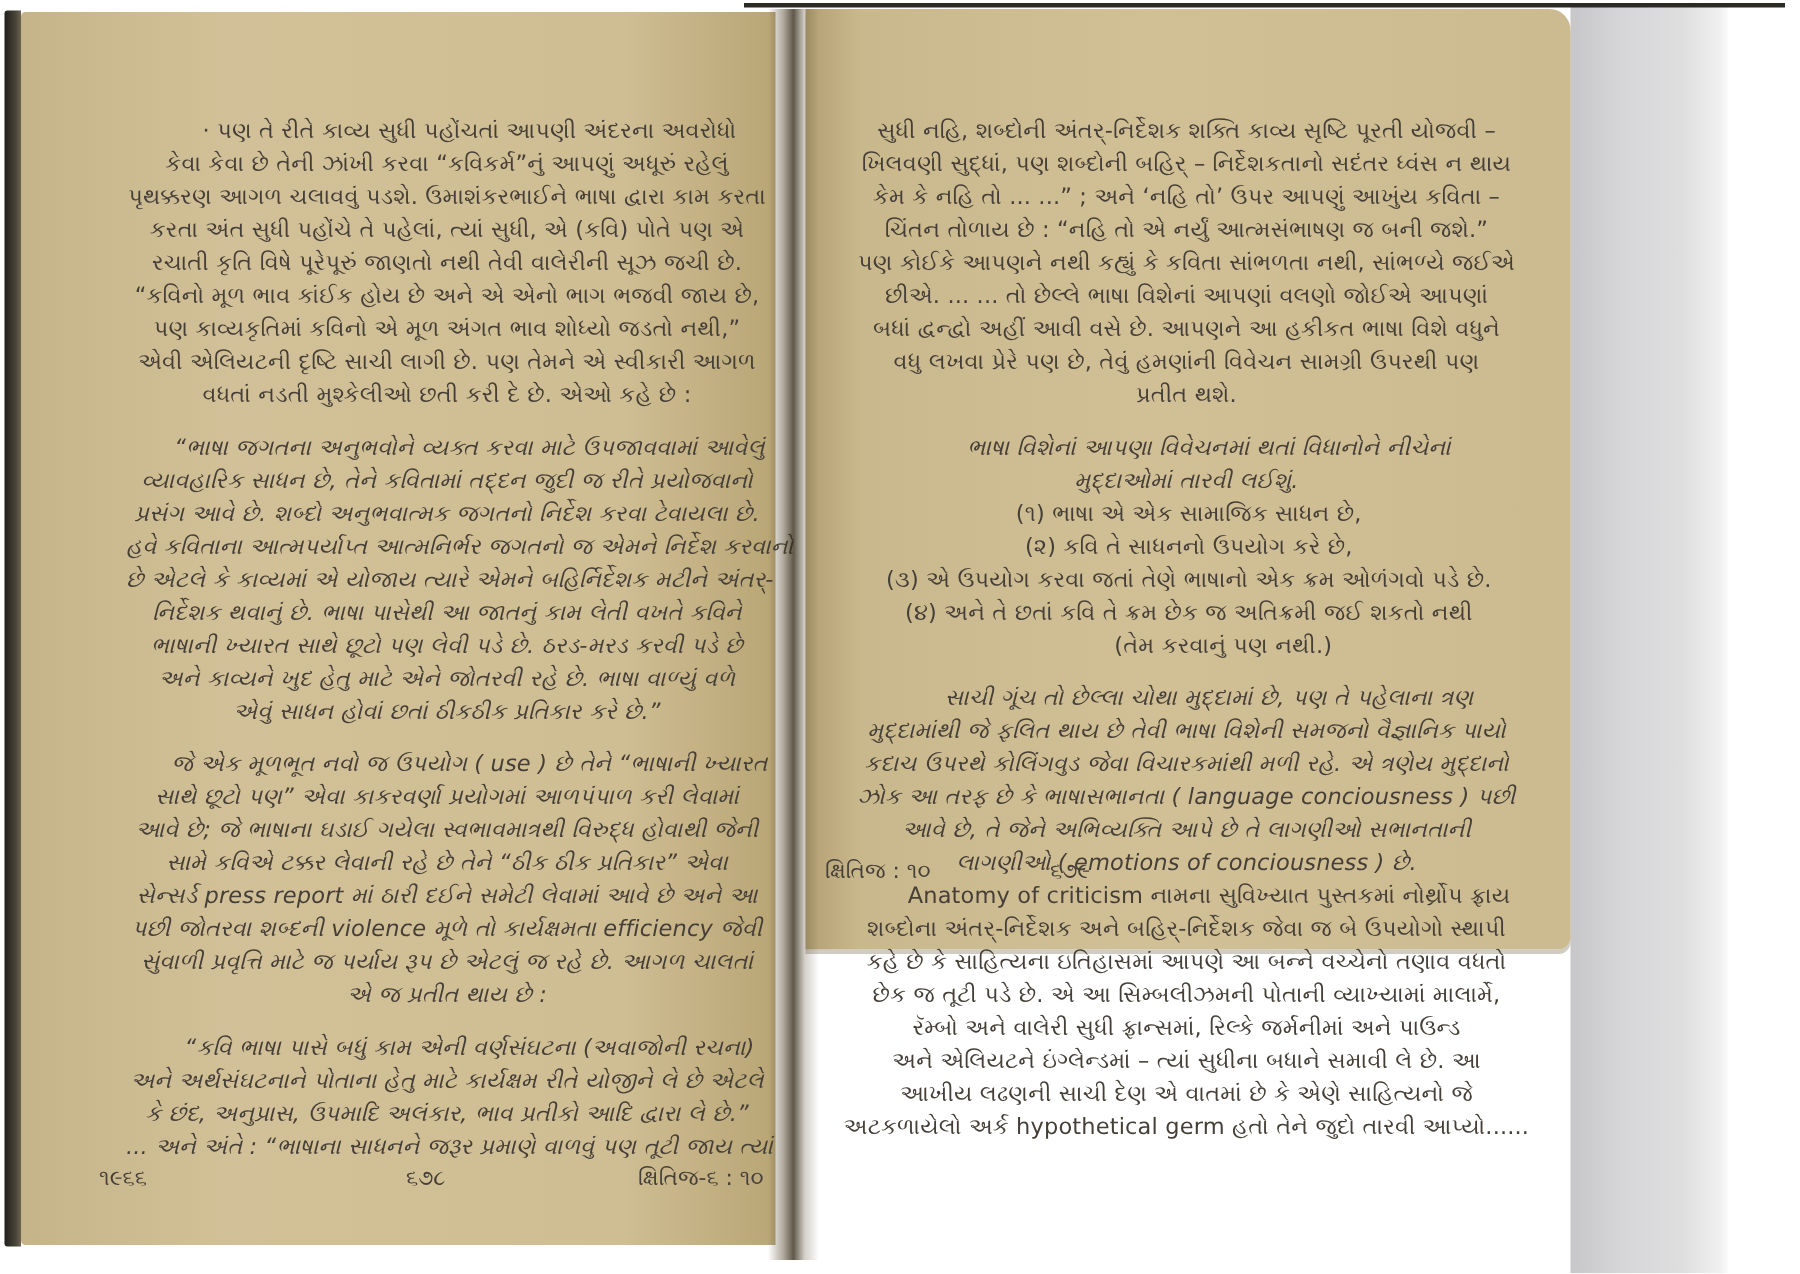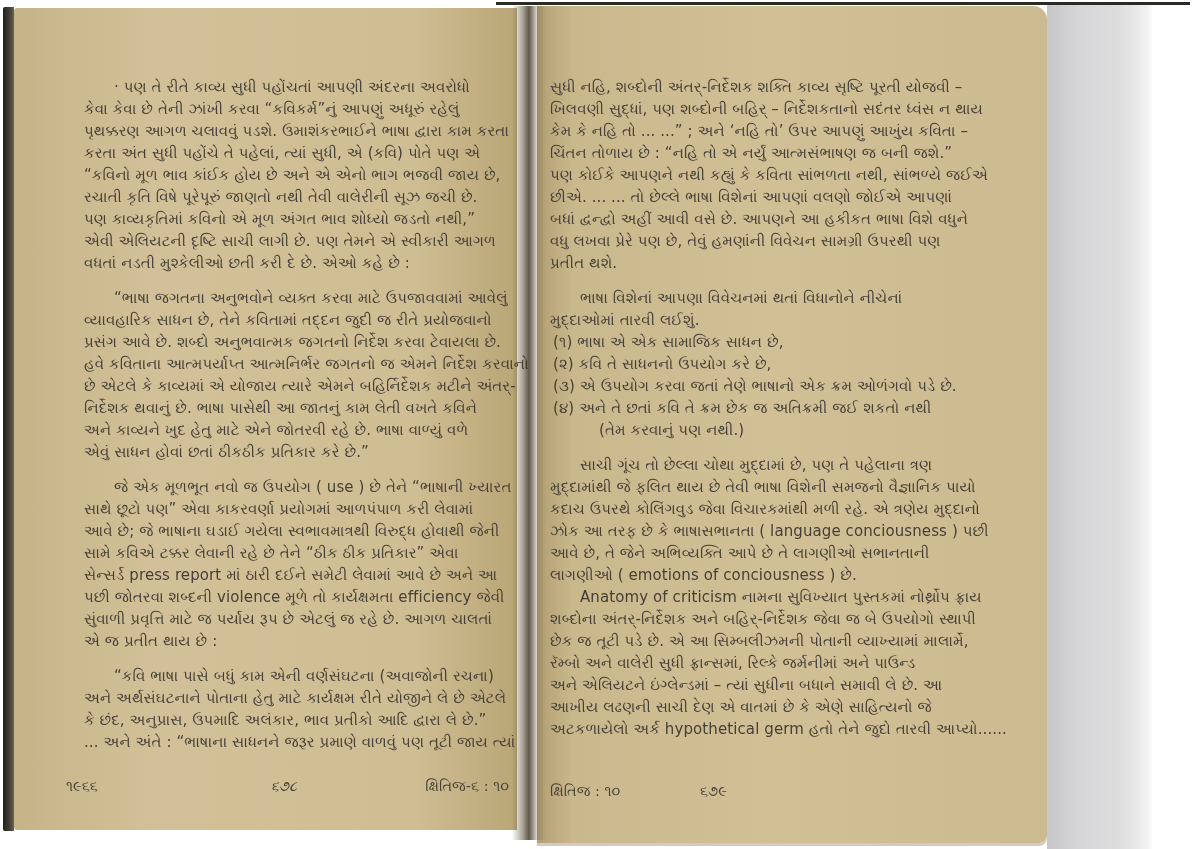--- a/index.html
+++ b/index.html
@@ -12,80 +12,81 @@
   .book-edge { position:absolute; left:3px; top:7px; width:11px; height:824px;
     background:linear-gradient(90deg,#201f1b,#4b463a 70%,#6b6454); z-index:4;
     border-radius:2px 0 0 2px; }
   .page { position:absolute; z-index:1; }
   .page.left {
     left:14px; top:8px; width:503px; height:822px;
     background:linear-gradient(90deg,#c6b489,#d2c098 28%,#cfbd93 80%,#b9a676);
     border-radius:3px 0 0 3px;
   }
   .page.right {
-    left:537px; top:6px; width:510px; height:837px;
+    left:537px; top:6px; width:510px; height:627px;
     background:linear-gradient(90deg,#b29f73,#cab88d 7%,#d1bf96 45%,#ccba90);
     border-radius:0 14px 8px 0;
     box-shadow:0 3px 0 rgba(120,110,85,0.35);
   }
   .gutter { position:absolute; left:512px; top:6px; width:34px; height:834px; z-index:3;
     background:linear-gradient(90deg, rgba(80,66,38,0) 0%, rgba(80,66,38,0.45) 30%,
       rgba(52,42,22,0.78) 50%, rgba(80,66,38,0.25) 72%, rgba(80,66,38,0) 100%); }
   .scanner-strip { position:absolute; left:1047px; top:4px; width:105px; height:845px; z-index:0;
     background:linear-gradient(90deg,#c7c7c9,#d7d7d9 35%,#dededf 70%,#f0f0f1 95%,#fbfbfc); }
 
   .text-block { position:absolute; color:#453f37; font-size:15px; line-height:22px;
     letter-spacing:0.1px; }
   .page.left  .text-block { left:70px; top:68px; right:5px; }
   .page.right .text-block { left:13px; top:70px; right:15px; }
 
-  .para { margin:0; }
-  .para.gap { margin-top:13px; }
+  .para { margin:0;text-align:center; }
+  .para.gap { margin-top:13px;font-style:italic; }
   .para.indent .line:first-child { text-indent:30px; }
   .para.list { margin-left:3px; }
   .para.list .line + .line { text-indent:46px; }
   .line { white-space:nowrap; }
 
   .footer { position:absolute; height:20px; font-size:14.5px; color:#453f37; z-index:2; }
   .page.left  .footer { left:52px; right:6px;  bottom:32px; }
   .page.right .footer { left:13px; right:15px; bottom:40px; }
   .page.left  .footer .f-year    { position:absolute; left:0; }
-  .page.left  .footer .f-num     { position:absolute; left:46%;font-style:italic; }
+  .page.left  .footer .f-num     { position:absolute; left:46%; }
   .page.left  .footer .f-journal { position:absolute; right:2px; }
   .page.right .footer .f-journal { position:absolute; left:0; }
   .page.right .footer .f-num     { position:absolute; left:150px; }
 </style>
 </head>
 <body>
 
 <div class="scan">
   <div class="scanner-strip"></div>
   <div class="top-line"></div>
   <div class="book-edge"></div>
 
   <div class="page left">
     <div class="text-block">
         <div class="para indent">
           <div class="line">· પણ તે રીતે કાવ્ય સુધી પહોંચતાં આપણી અંદરના અવરોધો</div>
           <div class="line">કેવા કેવા છે તેની ઝાંખી કરવા “કવિકર્મ”નું આપણું અધૂરું રહેલું</div>
           <div class="line">પૃથક્કરણ આગળ ચલાવવું પડશે. ઉમાશંકરભાઈને ભાષા દ્વારા કામ કરતા</div>
           <div class="line">કરતા અંત સુધી પહોંચે તે પહેલાં, ત્યાં સુધી, એ (કવિ) પોતે પણ એ</div>
+          <div class="line">રચાતી કૃતિ વિષે પૂરેપૂરું જાણતો નથી તેવી વાલેરીની સૂઝ જચી છે.</div>
           <div class="line">“કવિનો મૂળ ભાવ કાંઈક હોય છે અને એ એનો ભાગ ભજવી જાય છે,</div>
-          <div class="line">રચાતી કૃતિ વિષે પૂરેપૂરું જાણતો નથી તેવી વાલેરીની સૂઝ જચી છે.</div>
           <div class="line">પણ કાવ્યકૃતિમાં કવિનો એ મૂળ અંગત ભાવ શોધ્યો જડતો નથી,”</div>
           <div class="line">એવી એલિયટની દૃષ્ટિ સાચી લાગી છે. પણ તેમને એ સ્વીકારી આગળ</div>
           <div class="line">વધતાં નડતી મુશ્કેલીઓ છતી કરી દે છે. એઓ કહે છે :</div>
         </div>
         <div class="para indent gap">
           <div class="line">“ભાષા જગતના અનુભવોને વ્યક્ત કરવા માટે ઉપજાવવામાં આવેલું</div>
           <div class="line">વ્યાવહારિક સાધન છે, તેને કવિતામાં તદ્દન જુદી જ રીતે પ્રયોજવાનો</div>
           <div class="line">પ્રસંગ આવે છે. શબ્દો અનુભવાત્મક જગતનો નિર્દેશ કરવા ટેવાયલા છે.</div>
           <div class="line">હવે કવિતાના આત્મપર્યાપ્ત આત્મનિર્ભર જગતનો જ એમને નિર્દેશ કરવાનો</div>
           <div class="line">છે એટલે કે કાવ્યમાં એ યોજાય ત્યારે એમને બહિર્નિર્દેશક મટીને અંતર્-</div>
           <div class="line">નિર્દેશક થવાનું છે. ભાષા પાસેથી આ જાતનું કામ લેતી વખતે કવિને</div>
+          <div class="line">ભાષાની ખ્યારત સાથે છૂટો પણ લેવી પડે છે. ઠરડ-મરડ કરવી પડે છે</div>
           <div class="line">અને કાવ્યને ખુદ હેતુ માટે એને જોતરવી રહે છે. ભાષા વાળ્યું વળે</div>
           <div class="line">એવું સાધન હોવાં છતાં ઠીકઠીક પ્રતિકાર કરે છે.”</div>
         </div>
         <div class="para indent gap">
           <div class="line">જે એક મૂળભૂત નવો જ ઉપયોગ ( use ) છે તેને “ભાષાની ખ્યારત</div>
           <div class="line">સાથે છૂટો પણ” એવા કાકરવર્ણા પ્રયોગમાં આળપંપાળ કરી લેવામાં</div>
           <div class="line">આવે છે; જે ભાષાના ઘડાઈ ગયેલા સ્વભાવમાત્રથી વિરુદ્ધ હોવાથી જેની</div>
           <div class="line">સામે કવિએ ટક્કર લેવાની રહે છે તેને “ઠીક ઠીક પ્રતિકાર” એવા</div>
           <div class="line">સેન્સર્ડ press report માં ઠારી દઈને સમેટી લેવામાં આવે છે અને આ</div>
           <div class="line">પછી જોતરવા શબ્દની violence મૂળે તો કાર્યક્ષમતા efficiency જેવી</div>
@@ -140,20 +141,21 @@
           <div class="line">સાચી ગૂંચ તો છેલ્લા ચોથા મુદ્દામાં છે, પણ તે પહેલાના ત્રણ</div>
           <div class="line">મુદ્દામાંથી જે ફલિત થાય છે તેવી ભાષા વિશેની સમજનો વૈજ્ઞાનિક પાયો</div>
           <div class="line">કદાચ ઉપરથે કોલિંગવુડ જેવા વિચારકમાંથી મળી રહે. એ ત્રણેય મુદ્દાનો</div>
           <div class="line">ઝોક આ તરફ છે કે ભાષાસભાનતા ( language conciousness ) પછી</div>
           <div class="line">આવે છે, તે જેને અભિવ્યક્તિ આપે છે તે લાગણીઓ સભાનતાની</div>
           <div class="line">લાગણીઓ ( emotions of conciousness ) છે.</div>
         </div>
         <div class="para indent">
           <div class="line">Anatomy of criticism નામના સુવિખ્યાત પુસ્તકમાં નોર્થ્રોપ ફ્રાય</div>
           <div class="line">શબ્દોના અંતર્-નિર્દેશક અને બહિર્-નિર્દેશક જેવા જ બે ઉપયોગો સ્થાપી</div>
+          <div class="line">કહે છે કે સાહિત્યના ઇતિહાસમાં આપણે આ બન્ને વચ્ચેનો તણાવ વધતો</div>
           <div class="line">છેક જ તૂટી પડે છે. એ આ સિમ્બલીઝમની પોતાની વ્યાખ્યામાં માલાર્મે,</div>
           <div class="line">રૅમ્બો અને વાલેરી સુધી ફ્રાન્સમાં, રિલ્કે જર્મનીમાં અને પાઉન્ડ</div>
           <div class="line">અને એલિયટને ઇંગ્લેન્ડમાં – ત્યાં સુધીના બધાને સમાવી લે છે. આ</div>
           <div class="line">આખીય લઢણની સાચી દેણ એ વાતમાં છે કે એણે સાહિત્યનો જે</div>
           <div class="line">અટકળાયેલો અર્ક hypothetical germ હતો તેને જુદો તારવી આપ્યો......</div>
         </div>
       </div>
     <div class="footer">
       <span class="f-journal">ક્ષિતિજ : ૧૦</span>
       <span class="f-num">૬૭૯</span>

